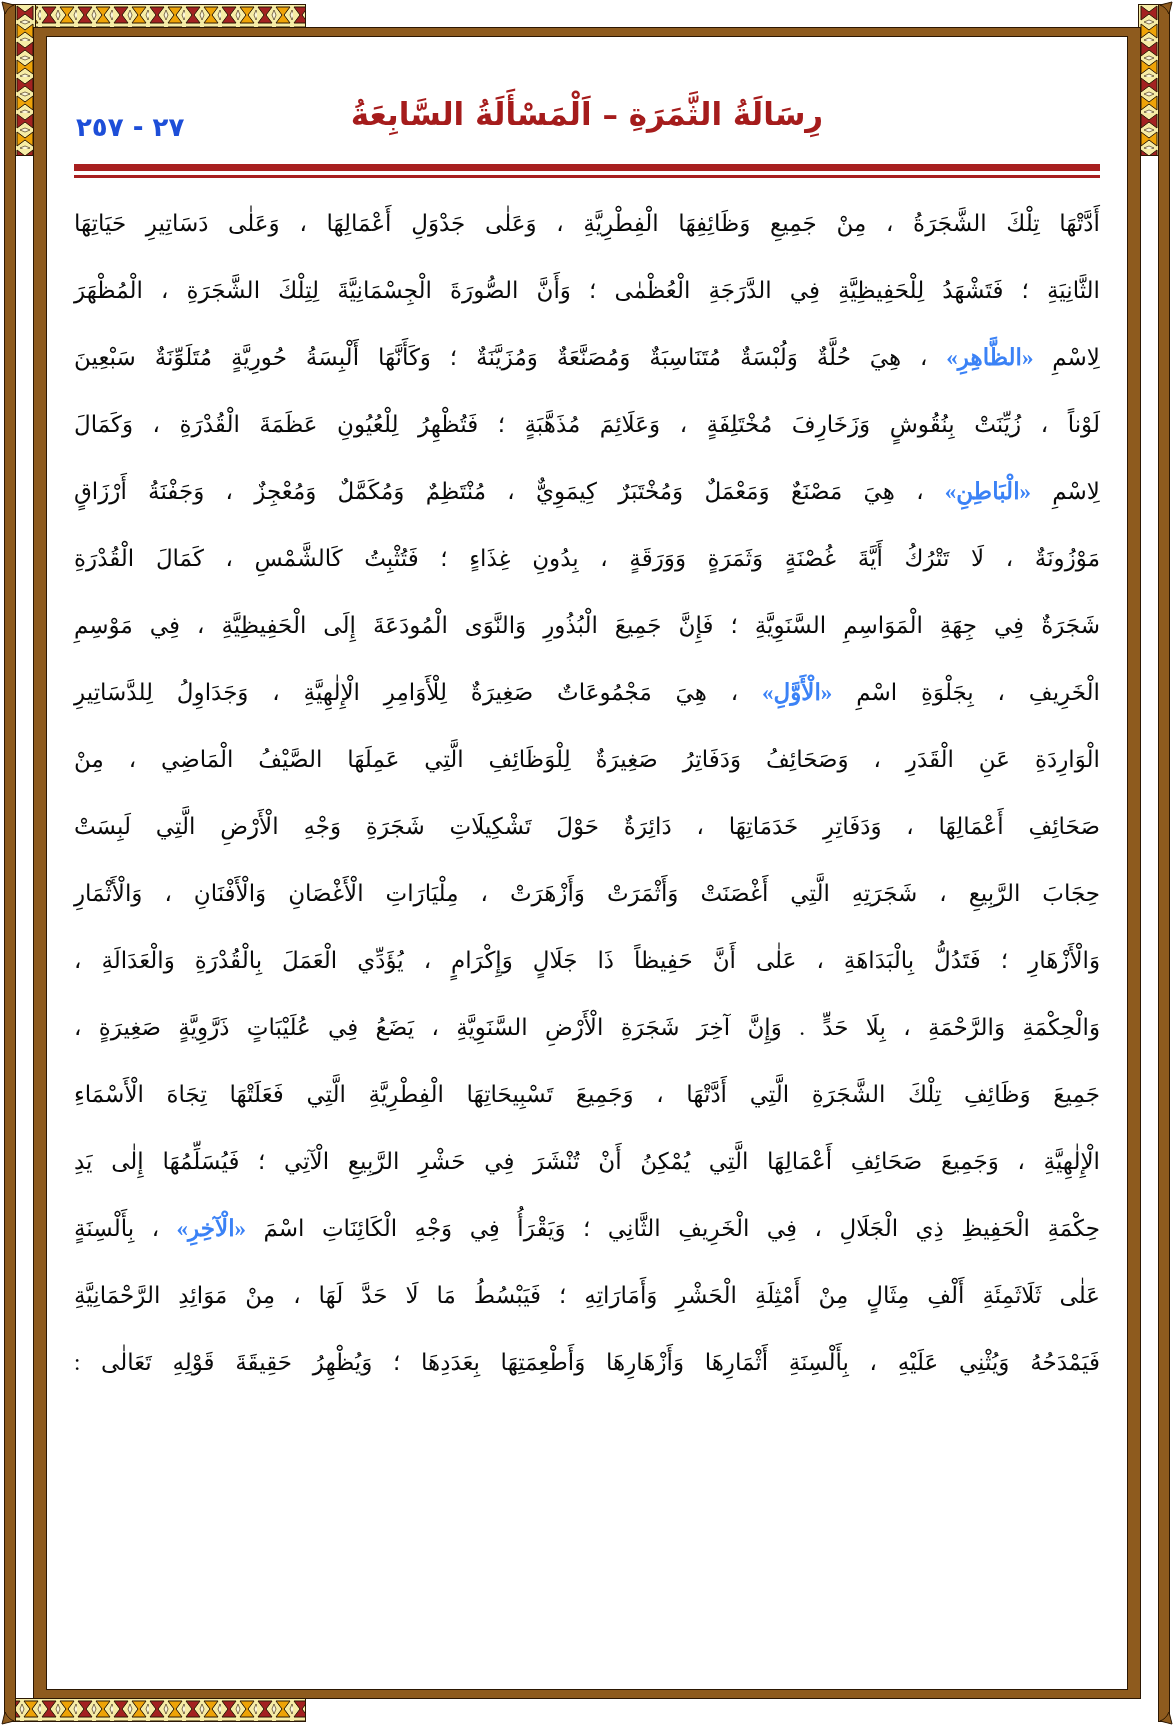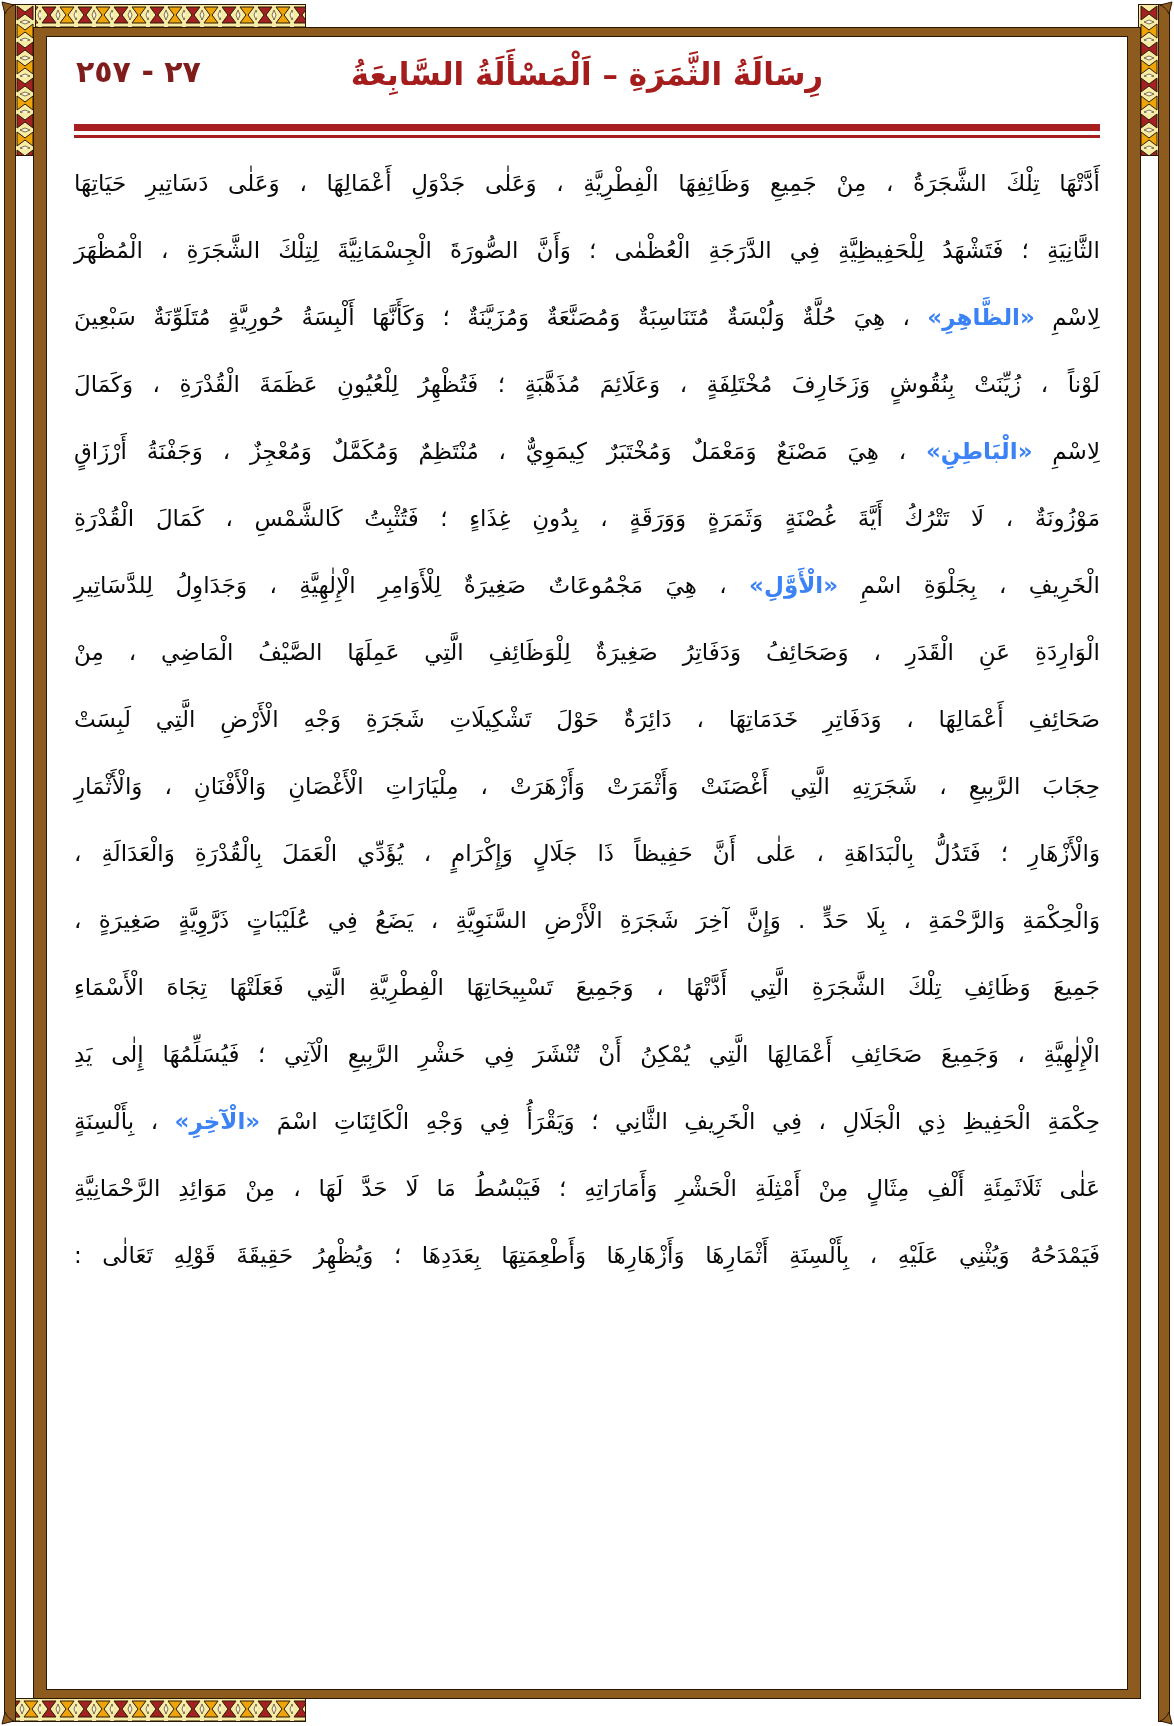--- a/index.html
+++ b/index.html
@@ -34,38 +34,40 @@
   .finial-bl{left:0;bottom:0;transform:scaleY(-1);}
   .finial-br{right:0;bottom:0;transform:scale(-1,-1);}
   
   .content{
     position:absolute;left:48px;right:48px;top:38px;bottom:38px;
     padding:10px 26px 0 26px;
     direction:rtl;
   }
   .header{position:relative;height:64px;}
   .page-num{
-    position:absolute;left:2px;top:6px;
-    font-size:30px;font-weight:bold;color:#7f1d1d;
+    position:absolute;left:2px;top:24px;
+    font-size:26px;font-weight:bold;color:#1d4ed8;
     direction:rtl;letter-spacing:1px;
   }
   .title{
     text-align:center;
     font-size:31px;font-weight:bold;color:#a51c1c;
     padding-top:8px;
+    margin-top:40px;
   }
   .rules{margin-top:12px;}
   .rule-thick{height:7px;background:#a81f1f;}
   .rule-thin{height:3px;background:#a81f1f;margin-top:4px;}
   .body-text{
     margin-top:12px;
     color:#0a0a0a;
     font-size:23px;
     line-height:67px;
     text-align:justify;
+    font-family:Liberation Serif, serif;
   }
   .bline{text-align:justify;text-align-last:justify;white-space:normal;}
   .red-name{color:#3b82f6;font-weight:bold;}
 </style>
 </head>
 <body>
 
 <div class="page">
 
   <svg width="0" height="0" style="position:absolute">
@@ -134,20 +136,21 @@
       <div class="rule-thick"></div>
       <div class="rule-thin"></div>
     </div>
     <div class="body-text">
         <div class="bline"><span>أَدَّتْهَا تِلْكَ الشَّجَرَةُ ، مِنْ جَمِيعِ وَظَائِفِهَا الْفِطْرِيَّةِ ، وَعَلٰى جَدْوَلِ أَعْمَالِهَا ، وَعَلٰى دَسَاتِيرِ حَيَاتِهَا</span></div>
         <div class="bline"><span>الثَّانِيَةِ ؛ فَتَشْهَدُ لِلْحَفِيظِيَّةِ فِي الدَّرَجَةِ الْعُظْمٰى ؛ وَأَنَّ الصُّورَةَ الْجِسْمَانِيَّةَ لِتِلْكَ الشَّجَرَةِ ، الْمُظْهَرَ</span></div>
         <div class="bline"><span>لِاسْمِ </span><span class="red-name">«الظَّاهِرِ»</span><span> ، هِيَ حُلَّةٌ وَلُبْسَةٌ مُتَنَاسِبَةٌ وَمُصَنَّعَةٌ وَمُزَيَّنَةٌ ؛ وَكَأَنَّهَا أَلْبِسَةُ حُورِيَّةٍ مُتَلَوِّنَةٌ سَبْعِينَ</span></div>
         <div class="bline"><span>لَوْناً ، زُيِّنَتْ بِنُقُوشٍ وَزَخَارِفَ مُخْتَلِفَةٍ ، وَعَلَائِمَ مُذَهَّبَةٍ ؛ فَتُظْهِرُ لِلْعُيُونِ عَظَمَةَ الْقُدْرَةِ ، وَكَمَالَ</span></div>
         <div class="bline"><span>لِاسْمِ </span><span class="red-name">«الْبَاطِنِ»</span><span> ، هِيَ مَصْنَعٌ وَمَعْمَلٌ وَمُخْتَبَرٌ كِيمَوِيٌّ ، مُنْتَظِمٌ وَمُكَمَّلٌ وَمُعْجِزٌ ، وَجَفْنَةُ أَرْزَاقٍ</span></div>
         <div class="bline"><span>مَوْزُونَةٌ ، لَا تَتْرُكُ أَيَّةَ غُصْنَةٍ وَثَمَرَةٍ وَوَرَقَةٍ ، بِدُونِ غِذَاءٍ ؛ فَتُثْبِتُ كَالشَّمْسِ ، كَمَالَ الْقُدْرَةِ</span></div>
+        <div class="bline"><span>شَجَرَةٌ فِي جِهَةِ الْمَوَاسِمِ السَّنَوِيَّةِ ؛ فَإِنَّ جَمِيعَ الْبُذُورِ وَالنَّوَى الْمُودَعَةَ إِلَى الْحَفِيظِيَّةِ ، فِي مَوْسِمِ</span></div>
         <div class="bline"><span>الْخَرِيفِ ، بِجَلْوَةِ اسْمِ </span><span class="red-name">«الْأَوَّلِ»</span><span> ، هِيَ مَجْمُوعَاتٌ صَغِيرَةٌ لِلْأَوَامِرِ الْإِلٰهِيَّةِ ، وَجَدَاوِلُ لِلدَّسَاتِيرِ</span></div>
         <div class="bline"><span>الْوَارِدَةِ عَنِ الْقَدَرِ ، وَصَحَائِفُ وَدَفَاتِرُ صَغِيرَةٌ لِلْوَظَائِفِ الَّتِي عَمِلَهَا الصَّيْفُ الْمَاضِي ، مِنْ</span></div>
         <div class="bline"><span>صَحَائِفِ أَعْمَالِهَا ، وَدَفَاتِرِ خَدَمَاتِهَا ، دَائِرَةٌ حَوْلَ تَشْكِيلَاتِ شَجَرَةِ وَجْهِ الْأَرْضِ الَّتِي لَبِسَتْ</span></div>
         <div class="bline"><span>حِجَابَ الرَّبِيعِ ، شَجَرَتِهِ الَّتِي أَغْصَنَتْ وَأَثْمَرَتْ وَأَزْهَرَتْ ، مِلْيَارَاتِ الْأَغْصَانِ وَالْأَفْنَانِ ، وَالْأَثْمَارِ</span></div>
         <div class="bline"><span>وَالْأَزْهَارِ ؛ فَتَدُلُّ بِالْبَدَاهَةِ ، عَلٰى أَنَّ حَفِيظاً ذَا جَلَالٍ وَإِكْرَامٍ ، يُؤَدِّي الْعَمَلَ بِالْقُدْرَةِ وَالْعَدَالَةِ ،</span></div>
         <div class="bline"><span>وَالْحِكْمَةِ وَالرَّحْمَةِ ، بِلَا حَدٍّ . وَإِنَّ آخِرَ شَجَرَةِ الْأَرْضِ السَّنَوِيَّةِ ، يَضَعُ فِي عُلَيْبَاتٍ ذَرَّوِيَّةٍ صَغِيرَةٍ ،</span></div>
         <div class="bline"><span>جَمِيعَ وَظَائِفِ تِلْكَ الشَّجَرَةِ الَّتِي أَدَّتْهَا ، وَجَمِيعَ تَسْبِيحَاتِهَا الْفِطْرِيَّةِ الَّتِي فَعَلَتْهَا تِجَاهَ الْأَسْمَاءِ</span></div>
         <div class="bline"><span>الْإِلٰهِيَّةِ ، وَجَمِيعَ صَحَائِفِ أَعْمَالِهَا الَّتِي يُمْكِنُ أَنْ تُنْشَرَ فِي حَشْرِ الرَّبِيعِ الْآتِي ؛ فَيُسَلِّمُهَا إِلٰى يَدِ</span></div>
         <div class="bline"><span>حِكْمَةِ الْحَفِيظِ ذِي الْجَلَالِ ، فِي الْخَرِيفِ الثَّانِي ؛ وَيَقْرَأُ فِي وَجْهِ الْكَائِنَاتِ اسْمَ </span><span class="red-name">«الْآخِرِ»</span><span> ، بِأَلْسِنَةٍ</span></div>
         <div class="bline"><span>عَلٰى ثَلَاثَمِئَةِ أَلْفِ مِثَالٍ مِنْ أَمْثِلَةِ الْحَشْرِ وَأَمَارَاتِهِ ؛ فَيَبْسُطُ مَا لَا حَدَّ لَهَا ، مِنْ مَوَائِدِ الرَّحْمَانِيَّةِ</span></div>

